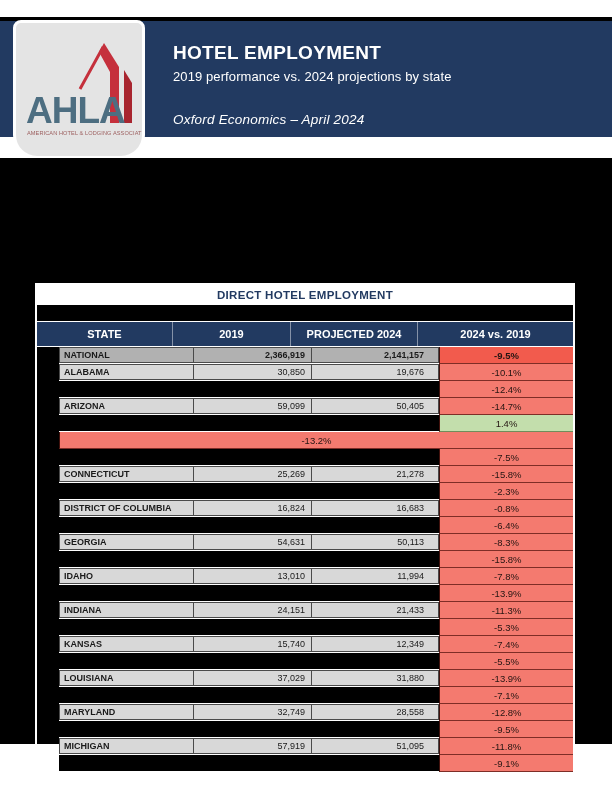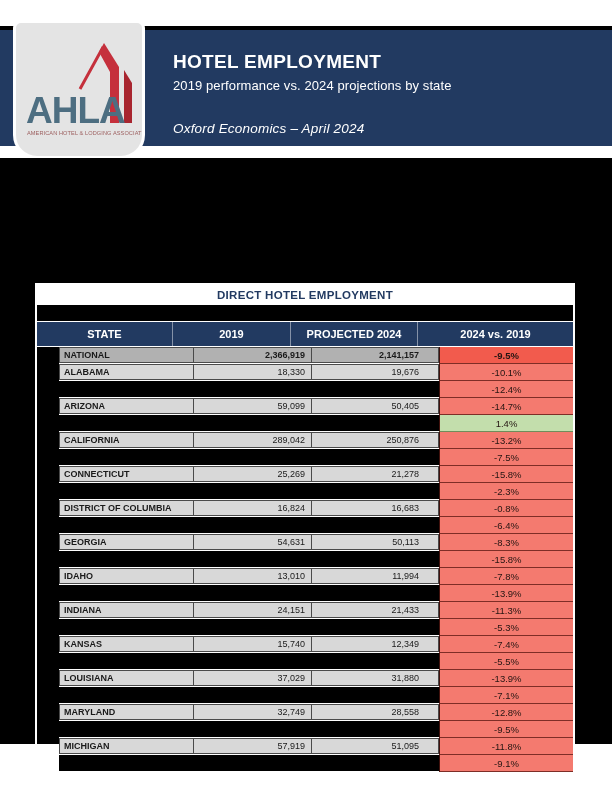--- a/index.html
+++ b/index.html
@@ -1,21 +1,21 @@
 <!DOCTYPE html>
 <html style="--navy: #223A61; --red: #F47A6F; --redStrong: #F25B4D; --green: #C3DEAC; --gray: #D8D8D8; --grayDark: #B1B1B1; --logoBlue: #4D6E81; --logoRed: #C5303C;"><head>
 <meta charset="utf-8">
 <style>
   html,body { margin:0; padding:0; background:#ffffff; }
   body { width:612px; height:792px; font-family:"Liberation Sans", sans-serif; }
   .page { position:relative; width:612px; height:792px; background:#fff; overflow:hidden; }
 
   
   .banner { position:absolute; left:0; top:17px; width:612px; height:120px;
-            background:var(--navy,#223A61); border-top:4px solid #000; box-sizing:border-box;margin-top:9px; }
+            background:var(--navy,#223A61); border-top:4px solid #000; box-sizing:border-box; }
   .banner-text { position:absolute; left:173px; top:21px; color:#fff; }
   .banner-title { font-size:19px; font-weight:700; letter-spacing:0.3px; }
   .banner-subtitle { font-size:13px; margin-top:5px; letter-spacing:0.1px; }
   .banner-source { font-size:13.5px; font-style:italic; margin-top:28px; letter-spacing:0.2px; }
 
   
   .logo-card { position:absolute; left:13px; top:20px; width:126px; height:133px;
                background:#E4E4E4; border:3px solid #fff;
                border-radius:8px 8px 24px 24px; overflow:hidden;text-align:right; }
   .logo-svg { position:absolute; left:0; top:0; width:100%; height:100%; }
@@ -36,21 +36,21 @@
   .th + .th { border-left:1px solid rgba(255,255,255,0.45); }
   .th-state { width:135px; } .th-2019 { width:118px; } .th-proj { width:127px; } .th-pct { flex:1; }
 
   .trow { display:flex; height:17px;margin-left:22px; }
   .lgroup { display:flex; width:380px; border-bottom:1.5px solid #fff; box-sizing:border-box; }
   .cell { box-sizing:border-box; font-size:9px; color:#1a1a1a; display:flex; align-items:center;
           overflow:hidden; white-space:nowrap; }
   .c1,.c2,.c3 { background:var(--gray,#D8D8D8); border:1px solid #4a4a4a; }
   .c1 { width:135px; font-weight:700; padding-left:4px; }
   .c2 { width:118px; justify-content:flex-end; padding-right:6px; border-left:none; }
-  .c3 { width:127px; justify-content:flex-end; padding-right:19px; border-left:none; }
+  .c3 { width:127px; justify-content:flex-end; padding-right:14px; border-left:none; }
   .c4 { flex:1; background:var(--red,#F47A6F); justify-content:center; font-size:9.5px;
         color:#241512; border-left:1px solid #40110c; border-bottom:1px solid #7e2d26; }
 
   .trow.national .c1, .trow.national .c2, .trow.national .c3 { background:var(--grayDark,#B1B1B1); font-weight:700; }
   .trow.national .c4 { background:var(--redStrong,#F25B4D); font-weight:700; }
   .trow.redacted .c1, .trow.redacted .c2, .trow.redacted .c3,
   .trow.redacted-positive .c1, .trow.redacted-positive .c2, .trow.redacted-positive .c3 {
         background:#000; border-color:#000; }
   .trow.redacted-positive .c4 { background:var(--green,#C3DEAC); border-bottom:1px solid #6f8d5a; }
 </style>
@@ -97,21 +97,21 @@
       <div class="cell c1">NATIONAL</div>
       <div class="cell c2">2,366,919</div>
       <div class="cell c3">2,141,157</div>
     </div>
     <div class="cell c4">-9.5%</div>
   </div>
 
   <div class="trow state">
     <div class="lgroup">
       <div class="cell c1">ALABAMA</div>
-      <div class="cell c2">18,330</div>
+      <div class="cell c2">30,850</div>
       <div class="cell c3">19,676</div>
     </div>
     <div class="cell c4">-10.1%</div>
   </div>
 
   <div class="trow redacted">
     <div class="lgroup">
       <div class="cell c1"></div>
       <div class="cell c2"></div>
       <div class="cell c3"></div>
@@ -131,25 +131,20 @@
   <div class="trow redacted-positive">
     <div class="lgroup">
       <div class="cell c1"></div>
       <div class="cell c2"></div>
       <div class="cell c3"></div>
     </div>
     <div class="cell c4">1.4%</div>
   </div>
 
   <div class="trow state">
-    <div class="lgroup">
-      <div class="cell c1">CALIFORNIA</div>
-      <div class="cell c2">289,042</div>
-      <div class="cell c3">250,876</div>
-    </div>
     <div class="cell c4">-13.2%</div>
   </div>
 
   <div class="trow redacted">
     <div class="lgroup">
       <div class="cell c1"></div>
       <div class="cell c2"></div>
       <div class="cell c3"></div>
     </div>
     <div class="cell c4">-7.5%</div>

